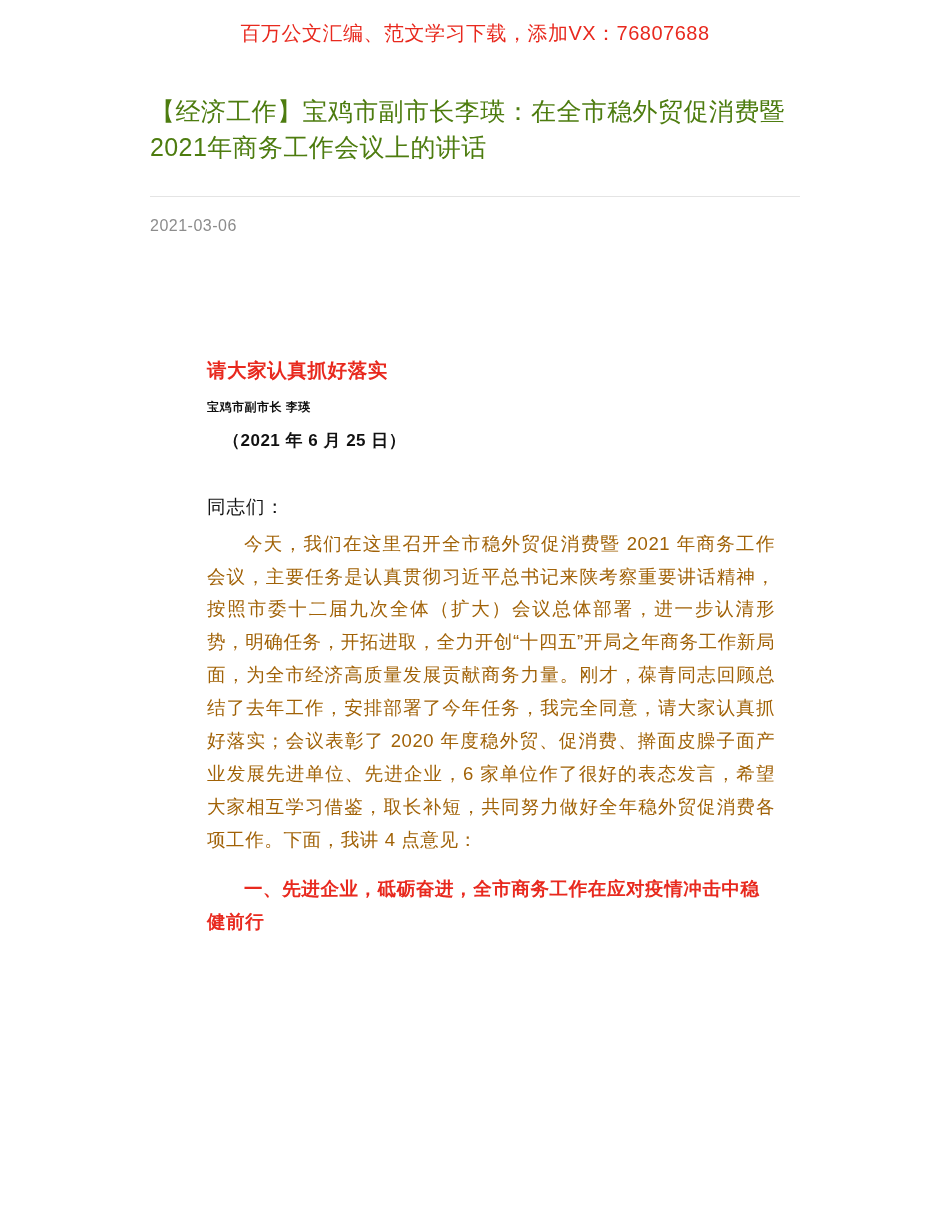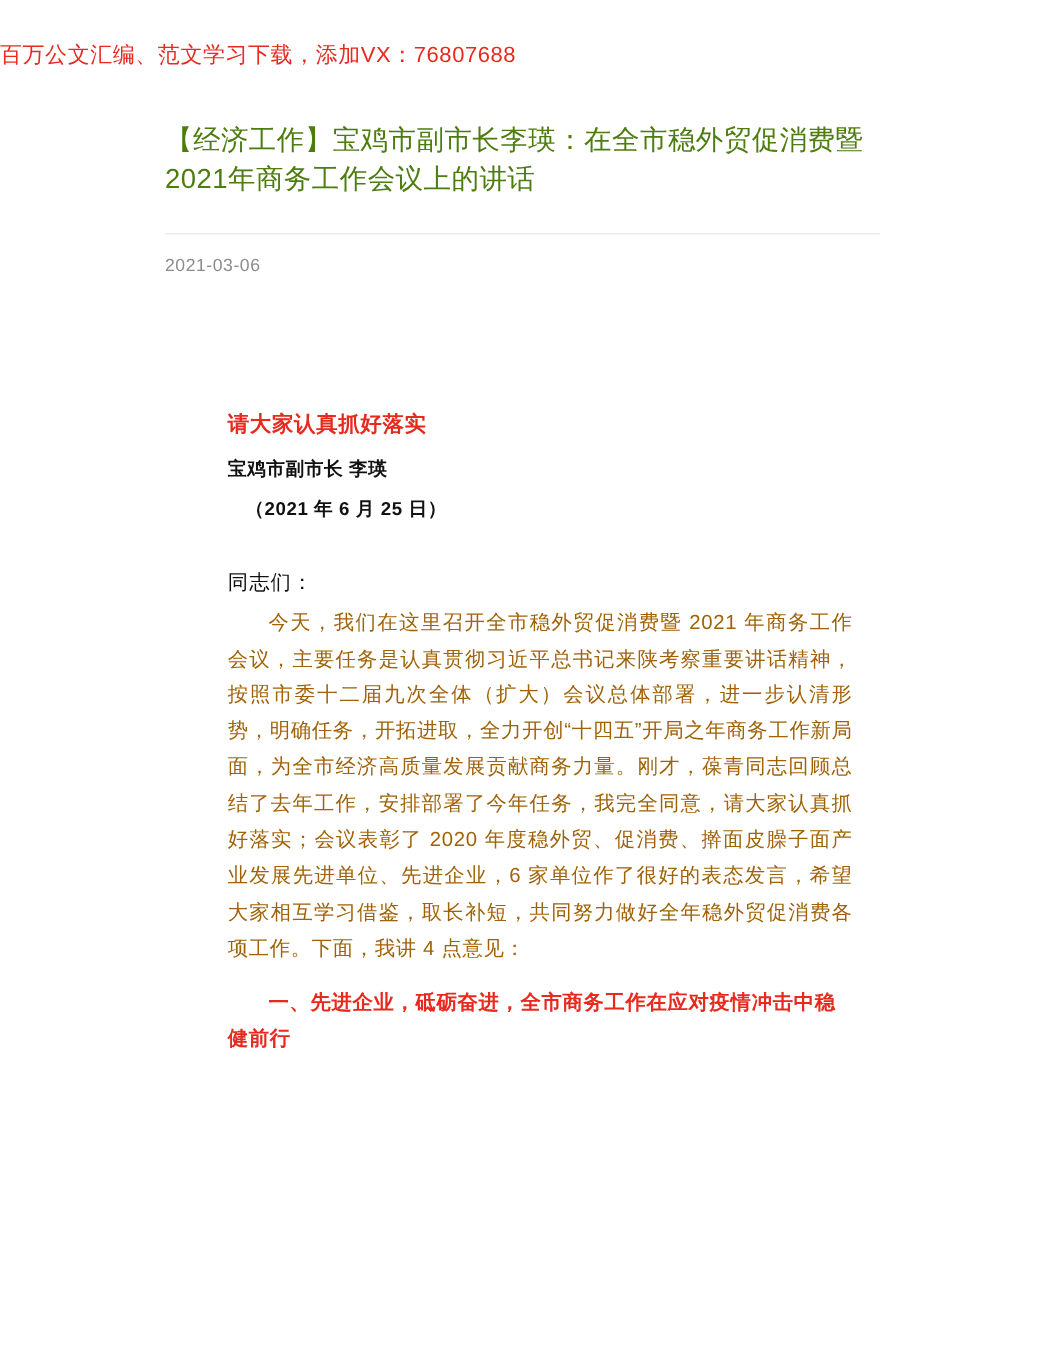--- a/index.html
+++ b/index.html
@@ -17,26 +17,26 @@
   }
   .page {
     width: 950px;
     height: 1230px;
     position: relative;
     box-sizing: border-box;
   }
 
   
   .ad-banner {
-    text-align: left;
+    text-align: center;
     color: #e8291e;
     font-size: 20px;
     font-weight: 500;
     letter-spacing: 0.5px;
-    padding-top: 36px;
+    padding-top: 20px;
     font-family: "Liberation Sans", sans-serif;
   }
 
   
   .article-head {
     margin: 46px 150px 0 150px;
   }
   .article-title {
     font-size: 25px;
     line-height: 1.45;
@@ -63,21 +63,21 @@
   .doc-title {
     color: #e8291e;
     font-weight: bold;
     font-size: 19.5px;
     line-height: 1.75;
     letter-spacing: 0.6px;
   }
   .doc-author {
     margin-top: 12px;
     font-weight: bold;
-    font-size: 17px;
+    font-size: 12px;
     color: #111111;
     letter-spacing: 0.5px;
   }
   .doc-date {
     margin-top: 13px;
     font-weight: bold;
     font-size: 17px;
     color: #111111;
     letter-spacing: 0.5px;
     padding-left: 16px;

